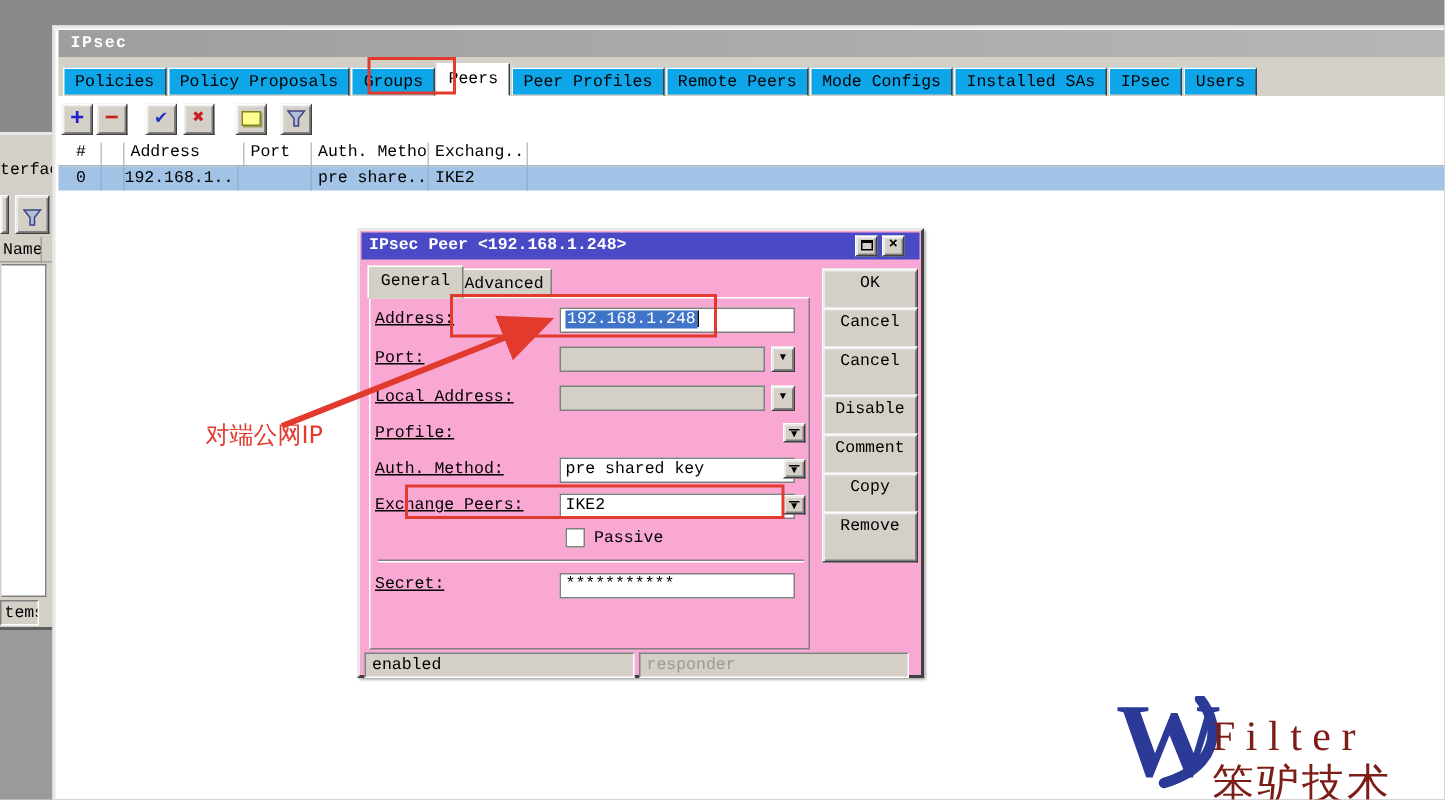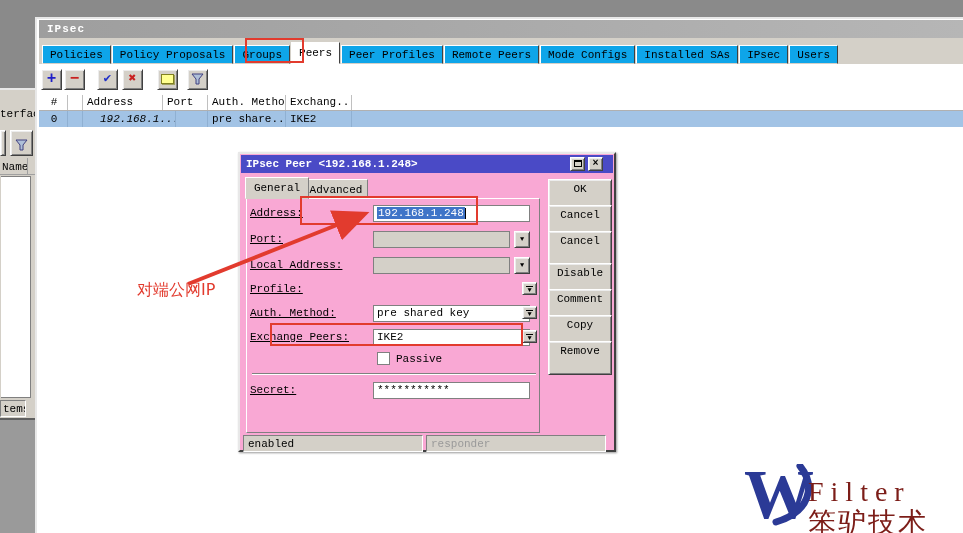--- a/index.html
+++ b/index.html
@@ -156,21 +156,21 @@
       <div class="hdr-cell" style="left:29px; width:15px;"></div>
       <div class="hdr-cell" style="left:44px; width:80px;">Address</div>
       <div class="hdr-cell" style="left:124px;width:45px;">Port</div>
       <div class="hdr-cell" style="left:169px;width:78px;">Auth. Method</div>
       <div class="hdr-cell" style="left:247px;width:66px;">Exchang...</div>
     </div>
 
     <div class="abs row-sel">
       <div class="row-cell" style="left:1px;  width:28px; text-align:center;">0</div>
       <div class="row-cell" style="left:29px; width:15px;"></div>
-      <div class="row-cell" style="left:57px; width:80px;font-style:italic;">192.168.1...</div>
+      <div class="row-cell" style="left:40px; width:80px;">192.168.1...</div>
       <div class="row-cell" style="left:124px;width:45px;"></div>
       <div class="row-cell" style="left:169px;width:78px;">pre share...</div>
       <div class="row-cell" style="left:247px;width:66px;">IKE2</div>
     </div>
   </div>
 
   <div class="abs dialog">
     <div class="abs dlg-titlebar">
       <span>IPsec Peer &lt;192.168.1.248&gt;</span>
     </div>

